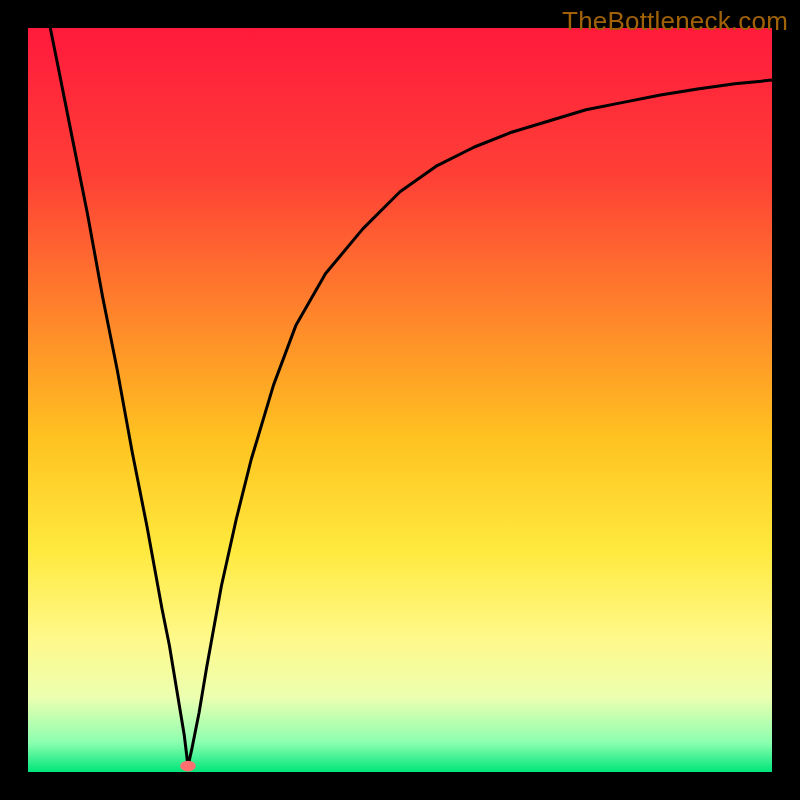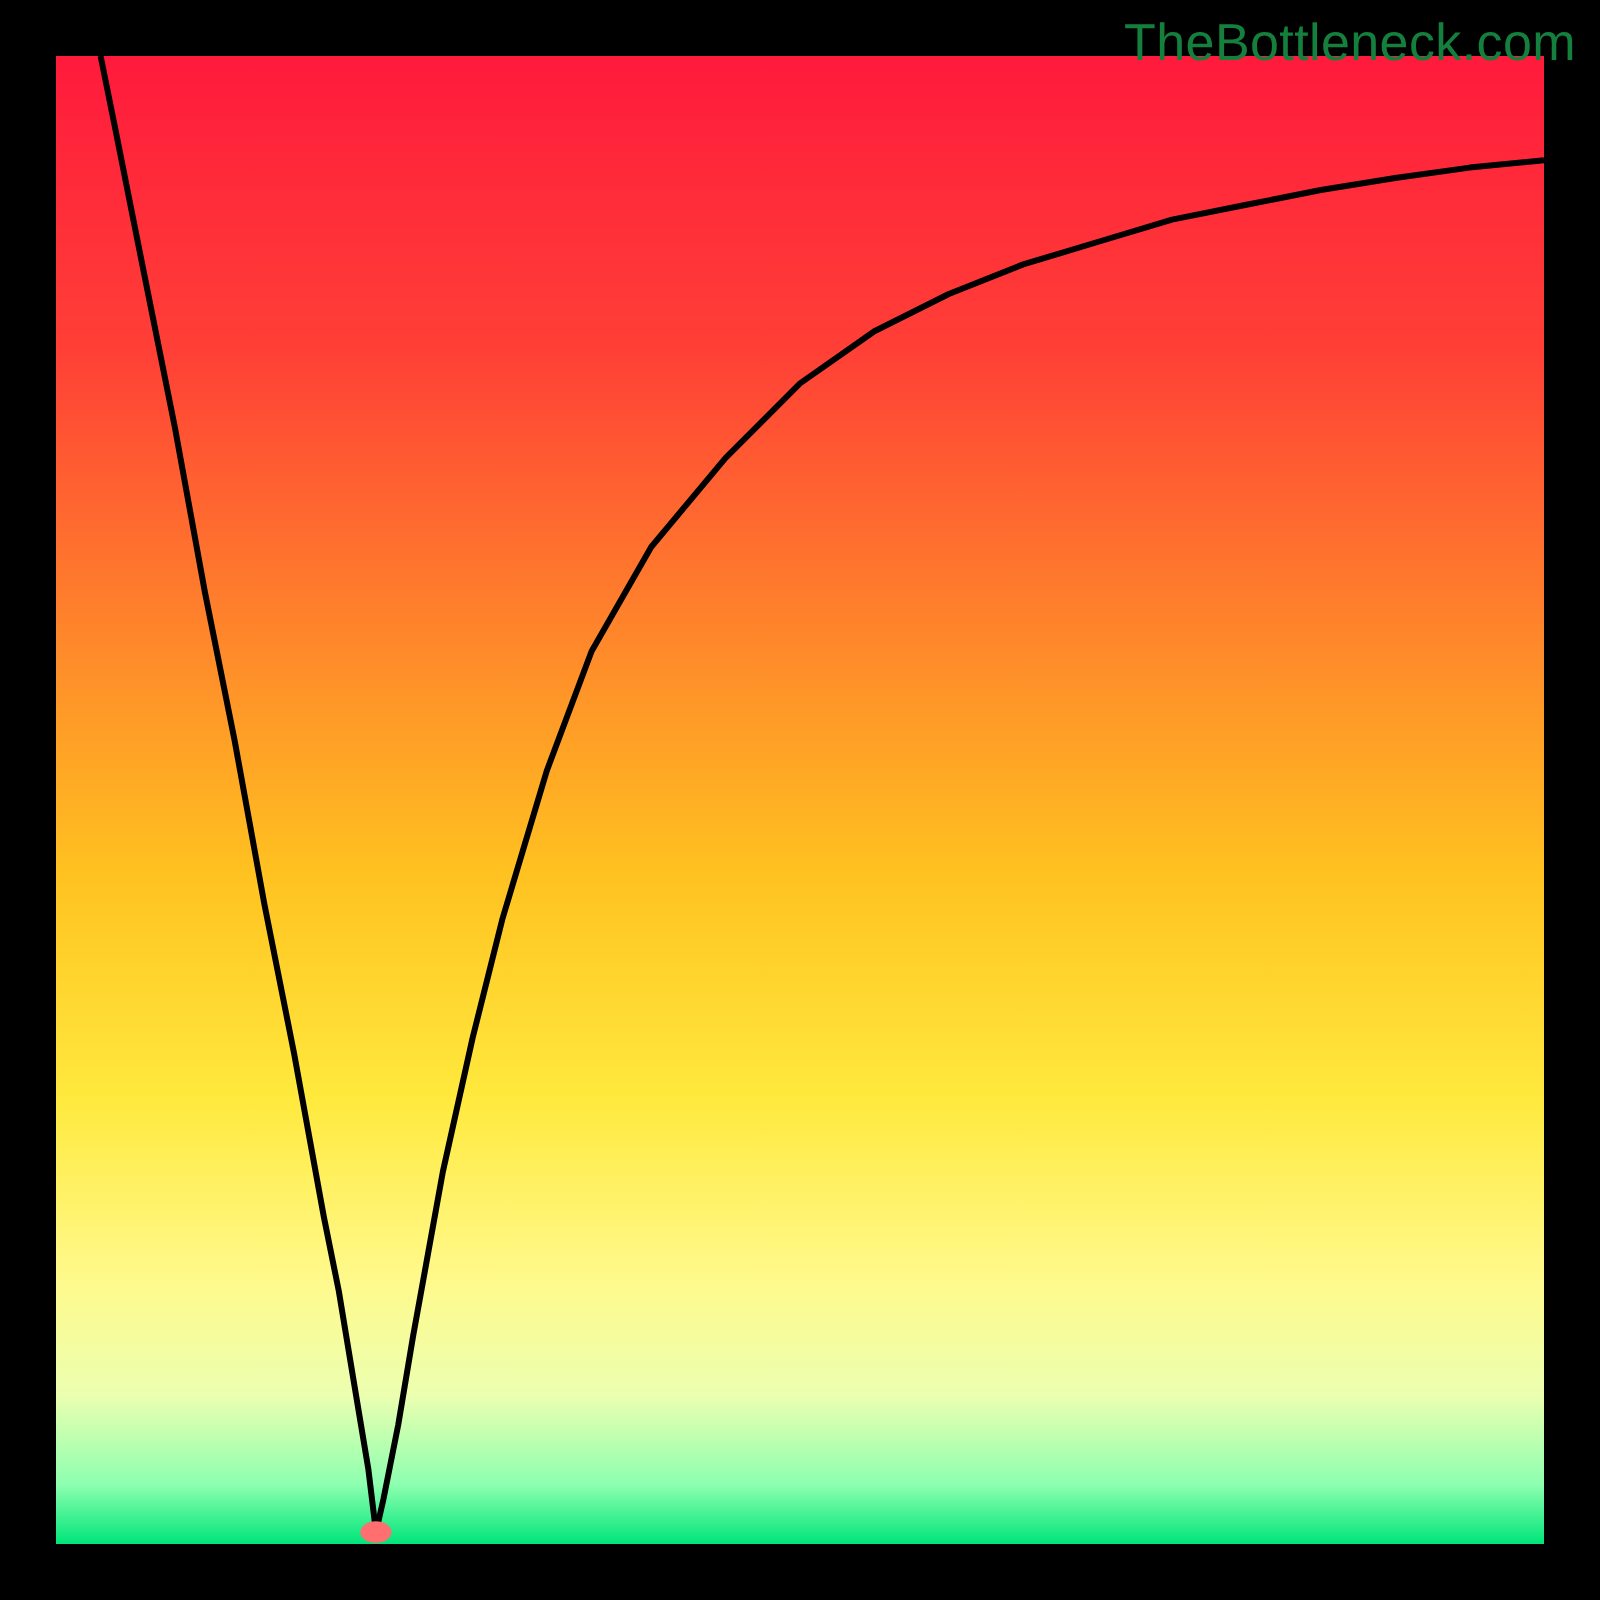--- a/index.html
+++ b/index.html
@@ -14,21 +14,21 @@
   }
   svg {
     display: block;
   }
   .watermark {
     position: absolute;
     top: 6px;
     right: 12px;
     font-family: Arial, Helvetica, sans-serif;
     font-size: 26px;
-    color: #15803d;
+    color: #a16207;
     font-weight: 500;
     letter-spacing: 0.2px;
   }
 </style>
 </head>
 <body>
 
 <div id="chart-container">
   <svg id="chart" width="800" height="800" viewBox="0 0 800 800">
       <defs>

